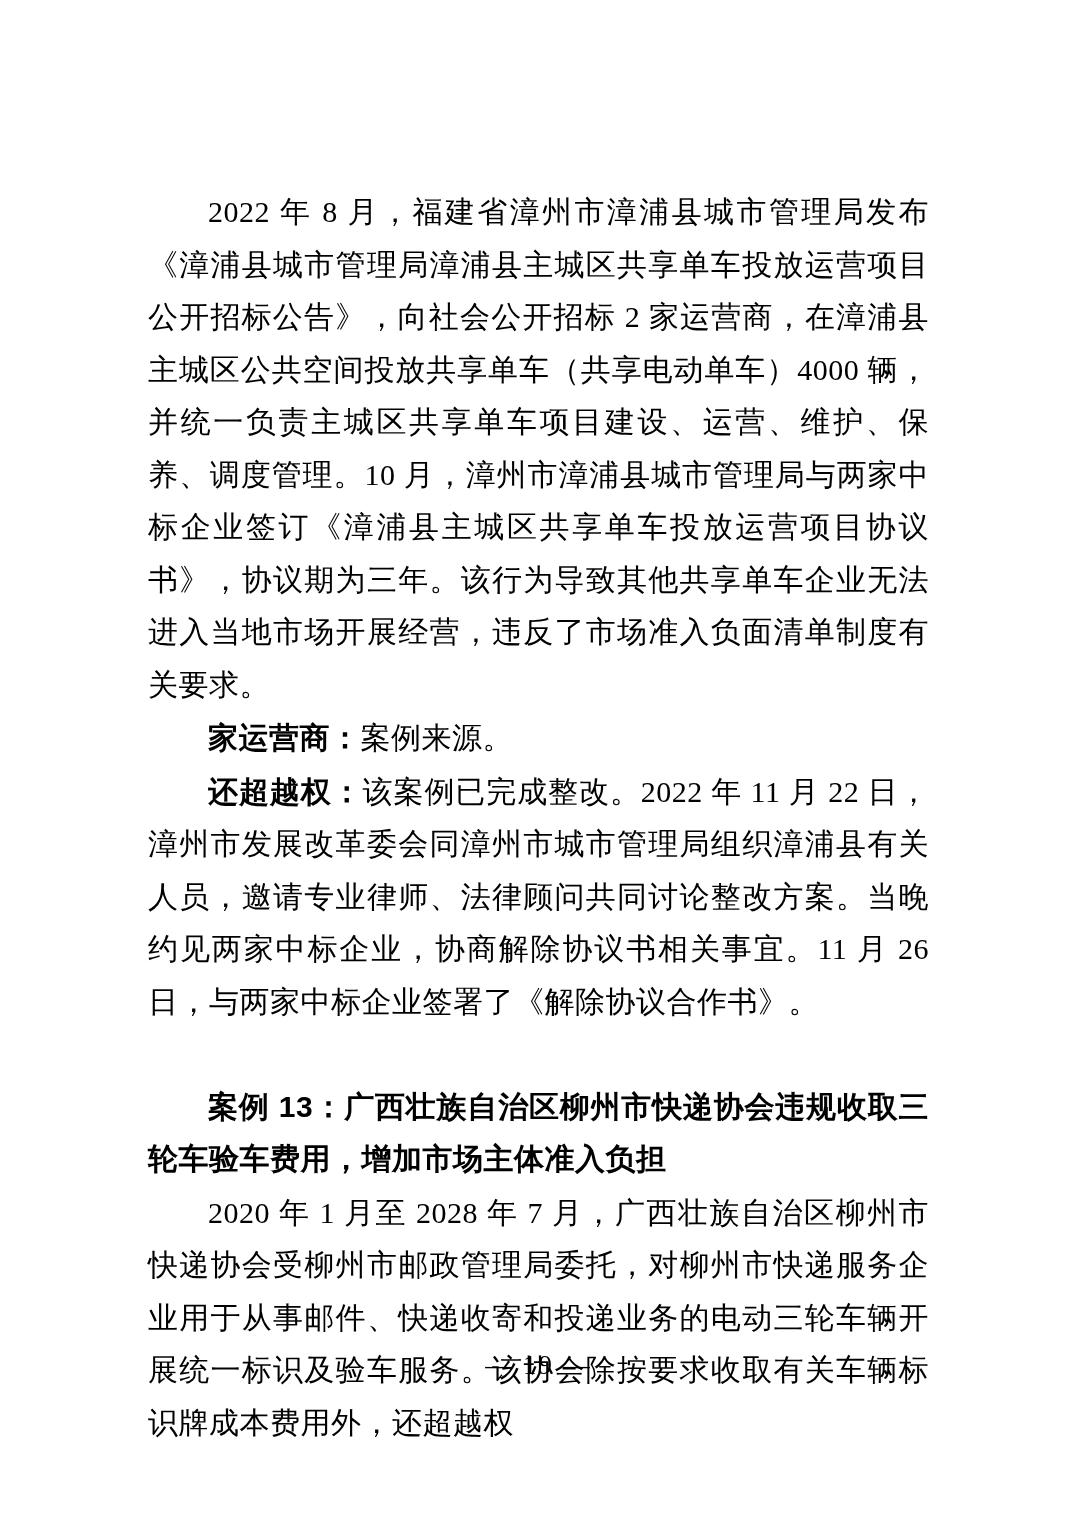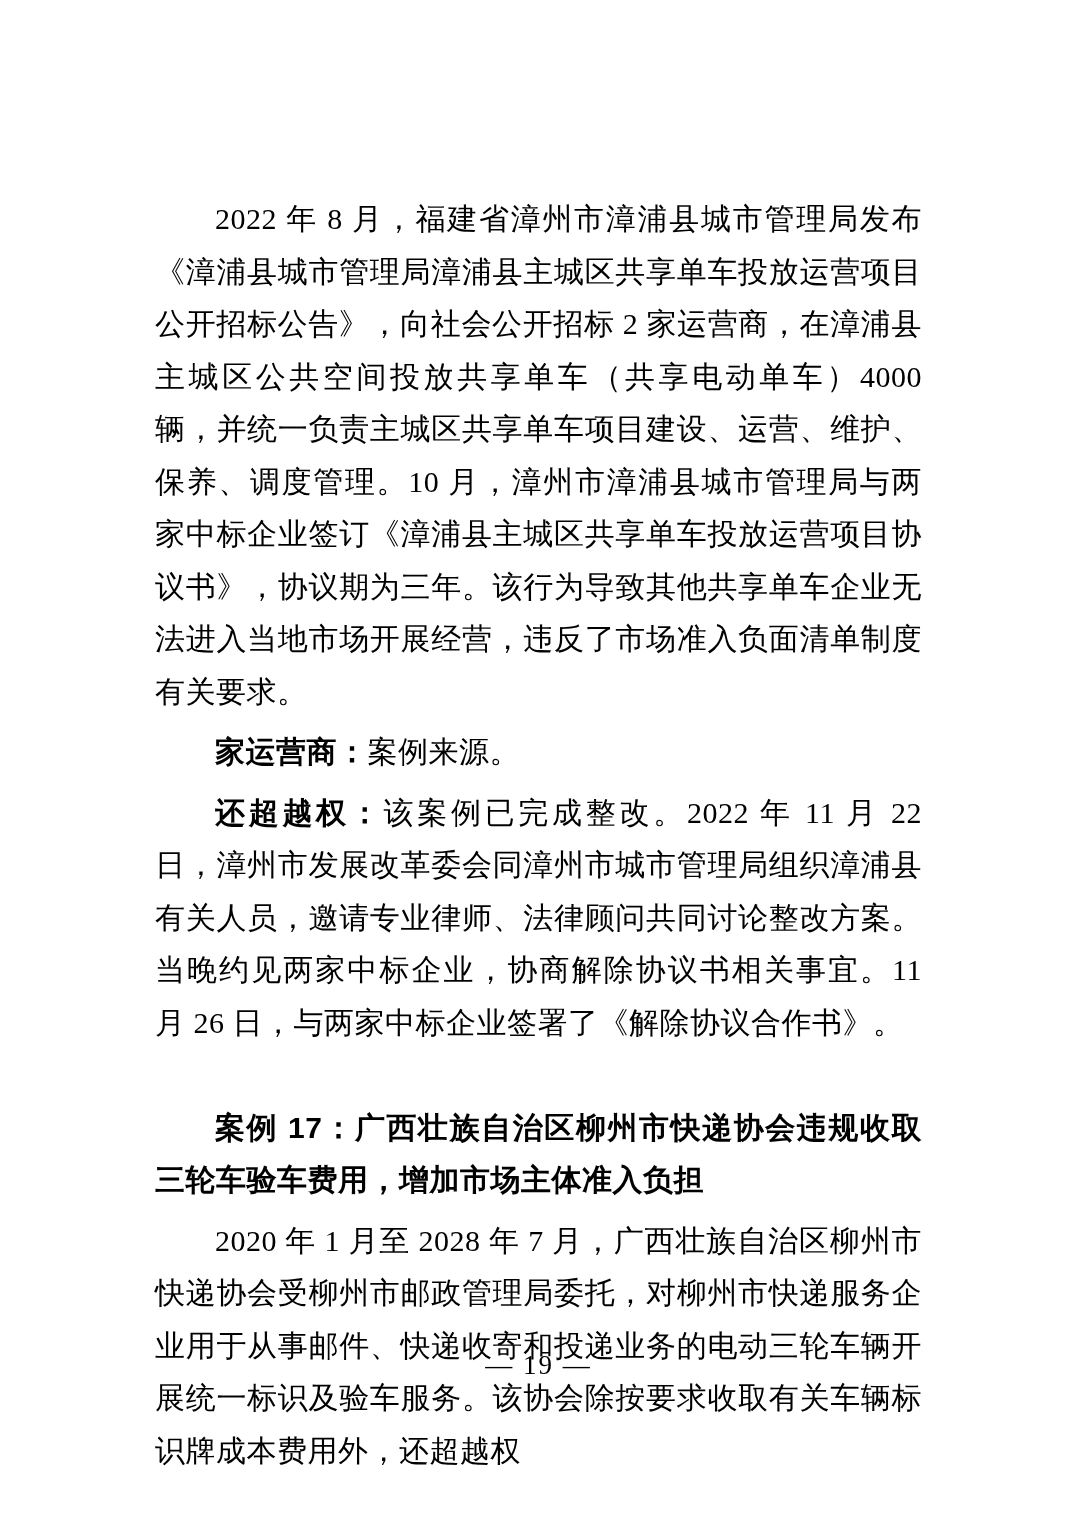--- a/index.html
+++ b/index.html
@@ -16,21 +16,21 @@
     font-family: "Liberation Serif", "DejaVu Serif", serif;
     overflow: hidden;
   }
   .content {
     position: absolute;
     left: 147px;
     top: 185px;
     width: 783px;
   }
   .para {
-    margin: 8px;
+    margin: 1px;
     font-size: 30px;
     line-height: 52.5px;
     color: #000000;
     text-align: justify;
     text-justify: inter-character;
     text-indent: 2em;
     letter-spacing: 0.5px;
     font-weight: normal;
   }
   .label {
@@ -60,21 +60,21 @@
 
 <div class="page">
   <main class="content">
 
     <p class="para">2022 年 8 月，福建省漳州市漳浦县城市管理局发布《漳浦县城市管理局漳浦县主城区共享单车投放运营项目公开招标公告》，向社会公开招标 2 家运营商，在漳浦县主城区公共空间投放共享单车（共享电动单车）4000 辆，并统一负责主城区共享单车项目建设、运营、维护、保养、调度管理。10 月，漳州市漳浦县城市管理局与两家中标企业签订《漳浦县主城区共享单车投放运营项目协议书》，协议期为三年。该行为导致其他共享单车企业无法进入当地市场开展经营，违反了市场准入负面清单制度有关要求。</p>
 
     <p class="para"><span class="label">家运营商：</span><span>案例来源。</span></p>
 
     <p class="para"><span class="label">还超越权：</span><span>该案例已完成整改。2022 年 11 月 22 日，漳州市发展改革委会同漳州市城市管理局组织漳浦县有关人员，邀请专业律师、法律顾问共同讨论整改方案。当晚约见两家中标企业，协商解除协议书相关事宜。11 月 26 日，与两家中标企业签署了《解除协议合作书》。</span></p>
 
-    <h2 class="para heading">案例 17：广西壮族自治区柳州市快递协会违规收取三轮车验车费用，增加市场主体准入负担</h2>
+    <h2 class="para heading">案例 13：广西壮族自治区柳州市快递协会违规收取三轮车验车费用，增加市场主体准入负担</h2>
 
     <p class="para">2020 年 1 月至 2028 年 7 月，广西壮族自治区柳州市快递协会受柳州市邮政管理局委托，对柳州市快递服务企业用于从事邮件、快递收寄和投递业务的电动三轮车辆开展统一标识及验车服务。该协会除按要求收取有关车辆标识牌成本费用外，还超越权</p>
 
   </main>
 
   <footer class="footer">
     <span class="page-number">— 19 —</span>
   </footer>
 </div>
 

